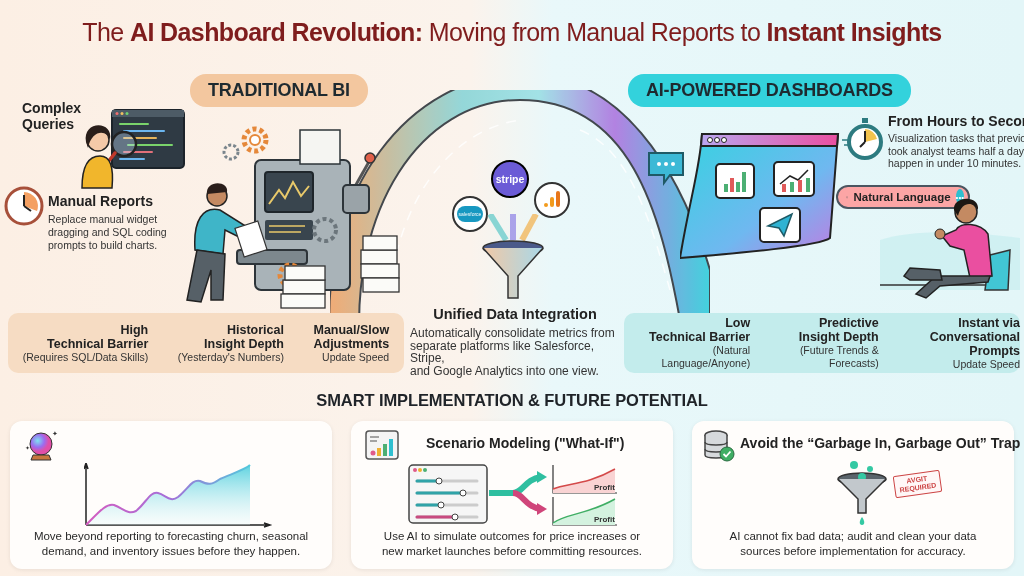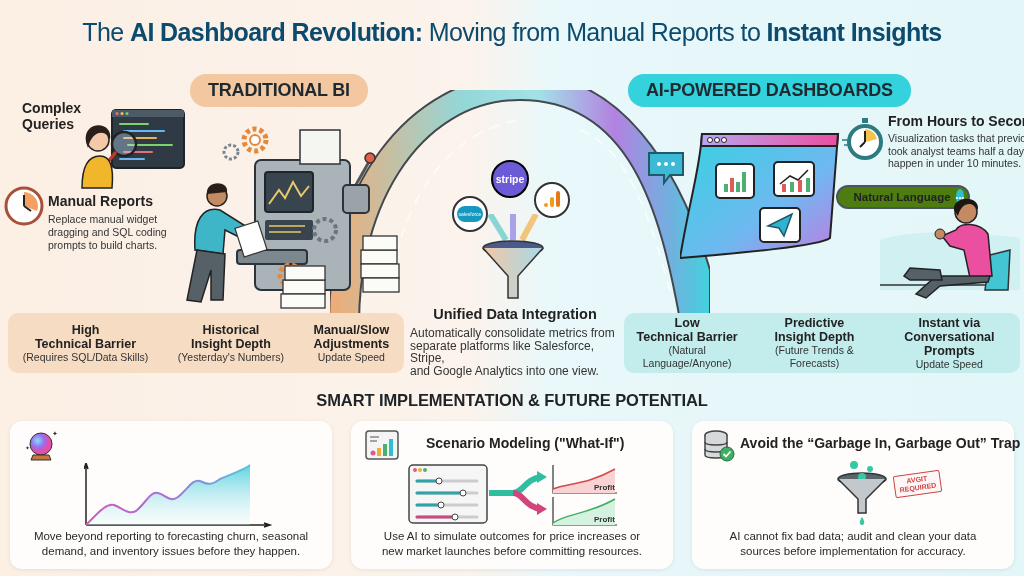--- a/index.html
+++ b/index.html
@@ -8,21 +8,21 @@
     font-family: "Liberation Sans", sans-serif;
     color: #1f2328;
     position: relative;
     background: linear-gradient(90deg, #fcefe4 0%, #fbf3ec 46%, #e9f8fa 54%, #e3f6f8 100%);
   }
   .abs { position: absolute; }
 
   
   .title {
     top: 18px; left: 0; width: 1024px; text-align: center;
-    font-size: 25px; letter-spacing: -0.6px; color: #0c4a6e; font-weight: 400;
+    font-size: 25px; letter-spacing: -0.6px; color: #7f1d1d; font-weight: 400;
   }
   .title b { font-weight: 700; }
 
   
   .pill {
     font-weight: 700; font-size: 18px; letter-spacing: -0.2px;
     border-radius: 16px; padding: 6px 18px; color: #1e2a30;
   }
   .pill-trad { left: 190px; top: 74px; background: #f3c79f; }
   .pill-ai { left: 628px; top: 74px; background: #33d2dc; text-align: right; }
@@ -33,35 +33,35 @@
 
   
   .ribbon { left: 330px; top: 90px; width: 380px; height: 300px; }
 
   
   .cmp-bar {
     top: 313px; height: 60px; border-radius: 10px; display: flex; justify-content: space-around; align-items: center;
   }
   .cmp-left { left: 8px; width: 396px; background: #f6dcc3; }
   .cmp-right { left: 624px; width: 396px; background: #c3ecec; }
-  .cmp-item { text-align: center; }
+  .cmp-item { text-align: right; }
   .cmp-l1, .cmp-l2 { font-weight: 700; font-size: 12.5px; line-height: 14px; color: #222; }
   .cmp-sub { font-size: 10.5px; line-height: 13px; color: #333; }
 
   
   .ud-head { left: 415px; top: 306px; width: 200px; text-align: center; font-weight: 700; font-size: 14.5px; color: #222; }
   .ud-body { left: 410px; top: 327px; width: 210px; text-align: left; font-size: 12px; line-height: 12.5px; color: #333; }
 
   
   .rh-head { left: 888px; top: 113px; font-weight: 700; font-size: 14px; color: #222; white-space: nowrap; }
   .rh-body { left: 888px; top: 132px; width: 140px; font-size: 10.5px; line-height: 12.5px; color: #333; }
 
   .nl-search {
     left: 836px; top: 185px; width: 134px; height: 24px; border-radius: 12px;
-    background: #4d7c0f; border: 2px solid #4a5560; display: flex; align-items: center; padding: 0 4px 0 8px; gap: 5px;
+    background: #fca5a5; border: 2px solid #4a5560; display: flex; align-items: center; padding: 0 4px 0 8px; gap: 5px;
   }
   .nl-search .txt { font-size: 11.5px; font-weight: 700; color: #222; flex: 1; white-space: nowrap; }
   .nl-bubble { width: 16px; height: 16px; border-radius: 50%; background: #2fbfd0; display: flex; align-items: center; justify-content: center; color: #fff; font-size: 8px; }
 
   
   .smart-head { left: 0; top: 391px; width: 1024px; text-align: center; font-weight: 700; font-size: 16.5px; color: #1f2328; letter-spacing: -0.1px; }
 
   
   .card {
     top: 421px; width: 322px; height: 148px; border-radius: 12px; background: #fffdfb;

